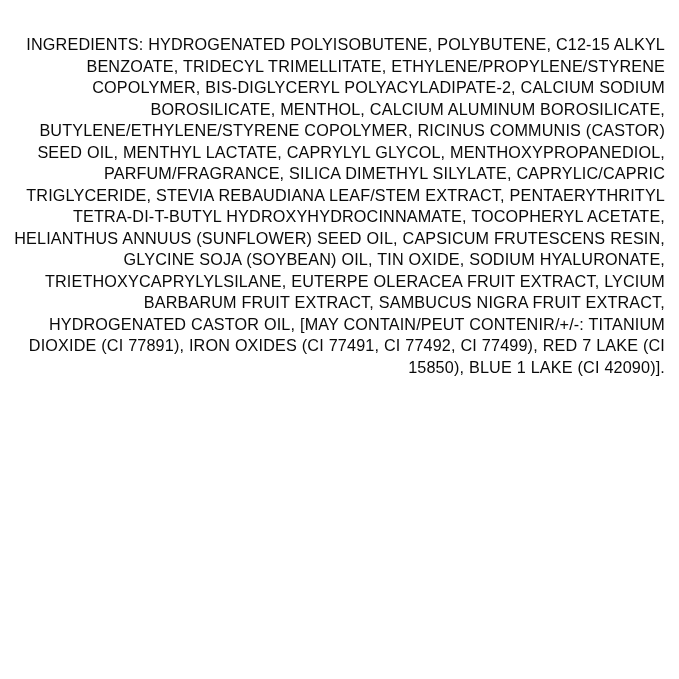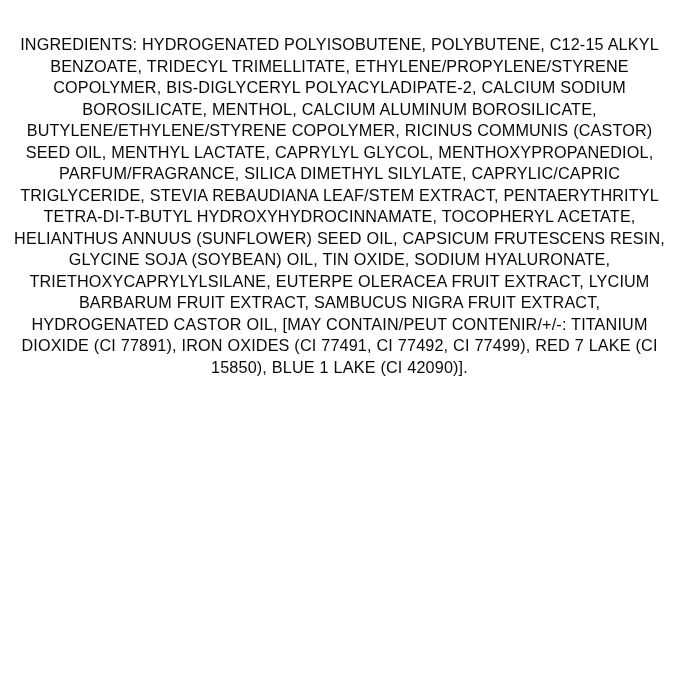--- a/index.html
+++ b/index.html
@@ -18,21 +18,21 @@
     box-sizing: border-box;
     width: 679px;
     height: 679px;
     padding: 18px 14px 0 14px;
     background: #ffffff;
   }
   .ingredients-text {
     font-family: "Liberation Sans", sans-serif;
     font-size: 16.2px;
     line-height: 21.5px;
-    text-align: center;
+    text-align: right;
     letter-spacing: 0.15px;
     word-spacing: 0.2px;
     color: #0a0a0a;
     white-space: pre-wrap;
   }
 </style>
 </head>
 <body>
 
 <div class="page">

